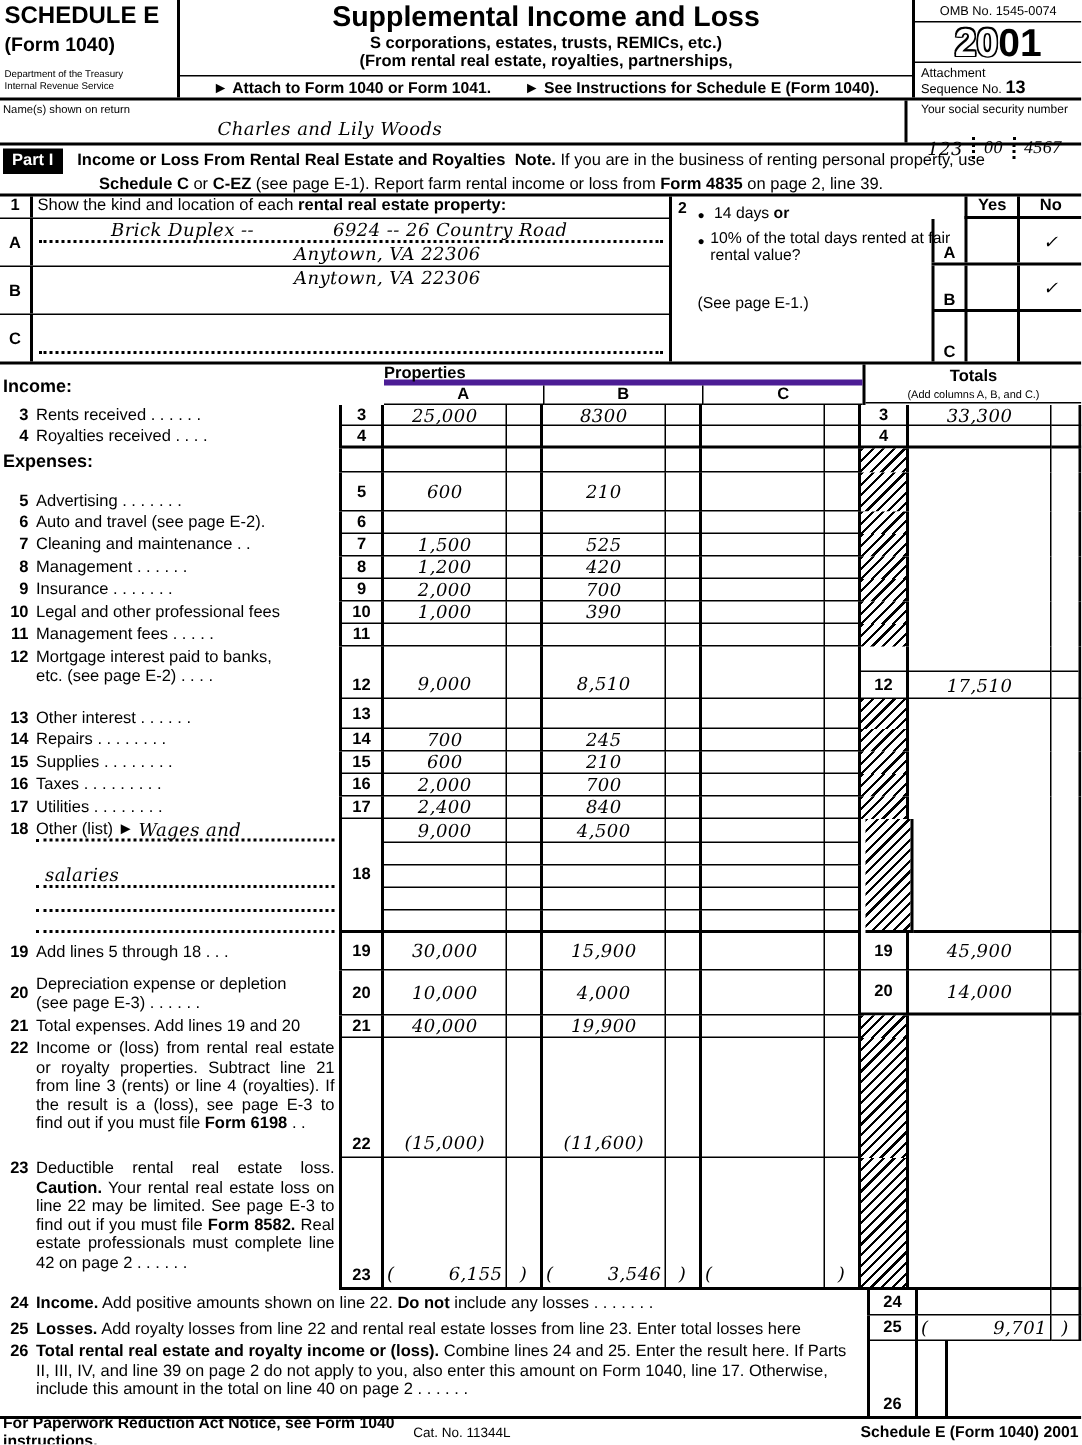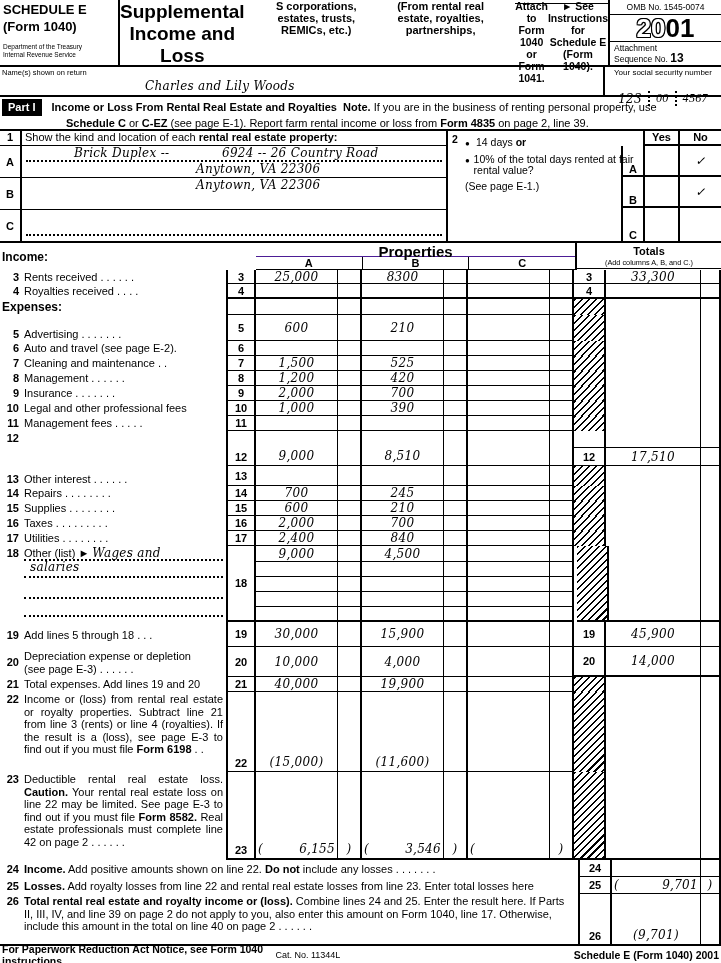--- a/index.html
+++ b/index.html
@@ -4,24 +4,24 @@
 <style>
   html,body{margin:0;padding:0;background:#fff;}
   .page{position:relative;width:721px;height:963px;background:#fff;color:#000;
         font-family:"Liberation Sans",sans-serif;font-size:11px;overflow:hidden;box-sizing:border-box;}
   .page *{box-sizing:border-box;}
   b{font-weight:bold;}
 
   
   .hdr{display:flex;height:67px;border-bottom:2px solid #000;}
   .hdr-l{width:120px;border-right:2px solid #000;padding:2px 3px;}
-  .sched{font-size:13px;font-weight:bold;}
+  .sched{font-size:16px;font-weight:bold;}
   .f1040{font-size:13px;font-weight:bold;margin-top:2px;}
   .dept{font-size:6.5px;margin-top:9px;line-height:8px;}
-  .hdr-c{flex:1;display:flex;text-align:center;gap:22px;}
+  .hdr-c{flex:1;display:flex;flex-direction:column;text-align:center;}
   .title{font-size:19px;font-weight:bold;margin-top:1px;}
   .sub{font-size:11px;font-weight:bold;line-height:12px;}
   .attach{font-size:10.5px;font-weight:bold;border-top:1px solid #000;margin-top:3px;padding-top:2px;
           display:flex;justify-content:space-evenly;flex:1;align-items:center;}
   .hdr-r{width:113px;border-left:2px solid #000;display:flex;flex-direction:column;text-align:center;}
   .omb{font-size:8.5px;padding:2px 1px;border-bottom:1px solid #000;}
   .yearbox{height:30px;display:flex;align-items:center;justify-content:center;border-bottom:1px solid #000;
            font-size:26px;font-weight:bold;line-height:26px;}
   .y-out{color:#fff;text-shadow:-1px -1px 0 #000,1px -1px 0 #000,-1px 1px 0 #000,1px 1px 0 #000,0 1px 0 #000,0 -1px 0 #000,1px 0 0 #000,-1px 0 0 #000;}
   .attseq{font-size:8.5px;text-align:left;padding:1px 4px;line-height:10px;}
@@ -56,21 +56,21 @@
   .pbody{flex:1;display:flex;flex-direction:column;padding:0 4px;}
   .paddr{display:flex;border-bottom:2px dotted #000;height:16px;align-items:flex-end;}
   .paddr .k{margin-left:48px;width:148px;}
   .pcity{margin-left:170px;height:15px;}
   .conly{margin-top:14px;border-bottom:2px dotted #000;height:12px;}
   .p1r{flex:1;position:relative;font-size:10.5px;}
   .num2{position:absolute;left:4px;top:2px;font-weight:bold;}
   .l2txt{margin-left:17px;width:182px;line-height:11.5px;padding-top:2px;}
   .l2b{display:flex;margin-top:4px;}
   .bul{width:11px;font-size:8px;padding-top:1px;}
-  .l2see{margin-top:4px;}
+  .l2see{margin-top:20px;}
   .ynbox{position:absolute;right:0;top:0;bottom:0;width:100px;display:flex;flex-direction:column;font-size:11px;}
   .ynhdr{display:flex;height:15px;font-weight:bold;text-align:center;}
   .ynhdr .sp{width:22px;}
   .ynhdr .yc{width:35px;border-left:2px solid #000;border-bottom:2px solid #000;}
   .ynhdr .nc{flex:1;border-left:2px solid #000;border-bottom:2px solid #000;}
   .ynrow{display:flex;border-bottom:2px solid #000;}
   .ynrow.last{border-bottom:none;}
   .ynl{width:22px;border-left:2px solid #000;display:flex;align-items:flex-end;justify-content:center;font-weight:bold;}
   .ynyes{width:35px;border-left:2px solid #000;display:flex;align-items:center;justify-content:center;}
   .ynno{flex:1;border-left:2px solid #000;display:flex;align-items:center;justify-content:center;}
@@ -97,38 +97,38 @@
   .bb2{border-bottom:2px solid #000 !important;}
   .vb{align-items:flex-end;padding-bottom:2px;}
   .hx{background:repeating-linear-gradient(135deg,#000 0 1.5px,#fff 1.5px 5px);}
   .hw{font-family:"DejaVu Serif",serif;font-style:italic;font-size:12px;letter-spacing:0.3px;}
   .pw{display:flex;width:100%;justify-content:space-between;padding:0 2px;align-items:inherit;}
 
   
   .thdr{align-items:center;}
   .inc{font-size:12px;}
   .phead{flex:0 0 321px;display:flex;flex-direction:column;border-right:2px solid #000;}
-  .pcap{height:14px;border-bottom:1px solid #4c1d95;text-align:center;font-weight:bold;font-size:15px;}
+  .pcap{height:14px;border-bottom:4px solid #4c1d95;font-weight:bold;font-size:11px;}
   .pcols{display:flex;flex:1;}
   .pcol{flex:1;border-right:1px solid #000;border-bottom:1px solid #000;text-align:center;font-weight:bold;}
   .pcol.lastc{border-right:none;}
   .thead{flex:1;border-bottom:1px solid #000;text-align:center;font-size:11px;line-height:11px;padding-top:1px;}
   .tsub{font-size:7.3px;}
 
   
   .sub18{flex:0 0 321px;display:flex;flex-direction:column;}
   .s18r{display:flex;flex:1;}
   .s18r .cv,.s18r .cc{flex:1 1 auto;}
   .s18r .cv{flex:0 0 82px;}
   .s18r .cc{flex:0 0 24px;}
   .s18r.lastr .cv,.s18r.lastr .cc{border-bottom:2px solid #000;}
   .l18lines{flex:1;display:flex;flex-direction:column;}
   .l18a{display:flex;height:14px;border-bottom:2px dotted #000;align-items:flex-end;}
   .l18a .pre{white-space:nowrap;}
-  .l18b{height:17px;border-bottom:2px dotted #000;padding-left:6px;}
+  .l18b{height:17px;border-bottom:2px dotted #000;padding-left:6px;margin-top:16px;}
   .l18c{height:21px;border-bottom:2px dotted #000;}
   .l18d{height:18px;border-bottom:2px dotted #000;}
 
   
   .tin{display:flex;flex-direction:column;width:100%;height:100%;}
   .tin .sp12{height:16px;}
   .tin .tbox{flex:1;border-top:1px solid #000;display:flex;align-items:center;justify-content:center;}
 
   
   .cl24{width:580px;border-right:2px solid #000;display:flex;padding:1px 4px 0 0;line-height:12.5px;}
@@ -452,20 +452,21 @@
     <div class="cv"></div>
       <div class="cc"></div>
     <div class="ctn hx"></div>
     <div class="ctv"></div>
       <div class="ctc"></div>
   </div>
 
   <div class="r" style="height:35px">
     <div class="cl">
         <b class="ln">12</b>
+        <span class="lt"><span>Mortgage interest paid to banks,</span><br><span>etc. (see page E-2) . . . .</span></span>
       </div>
     <div class="cn vb">12</div>
     <div class="cv vb hw">9,000</div>
       <div class="cc"></div>
     <div class="cv vb hw">8,510</div>
       <div class="cc"></div>
     <div class="cv"></div>
       <div class="cc"></div>
     <div class="ctn tb" style="padding:0">
         <div class="tin">
@@ -754,21 +755,20 @@
       </div>
     <div class="ctc tb hw">)</div>
   </div>
 
   <div class="r" style="height:50px">
     <div class="cl24">
         <b class="ln">26</b>
         <span class="lt"><b>Total rental real estate and royalty income or (loss).</b><span> Combine lines 24 and 25. Enter the result here. If Parts II, III, IV, and line 39 on page 2 do not apply to you, also enter this amount on Form 1040, line 17. Otherwise, include this amount in the total on line 40 on page 2 . . . . . .</span></span>
       </div>
     <div class="ctn vb">26</div>
-    <div class="ctv vb hw">(9,701)</div>
       <div class="ctc"></div>
   </div>
 
   <div class="foot">
     <div class="fl">For Paperwork Reduction Act Notice, see Form 1040 instructions.</div>
     <div class="fc">Cat. No. 11344L</div>
     <div class="fr">Schedule E (Form 1040) 2001</div>
   </div>
 
 </div>

